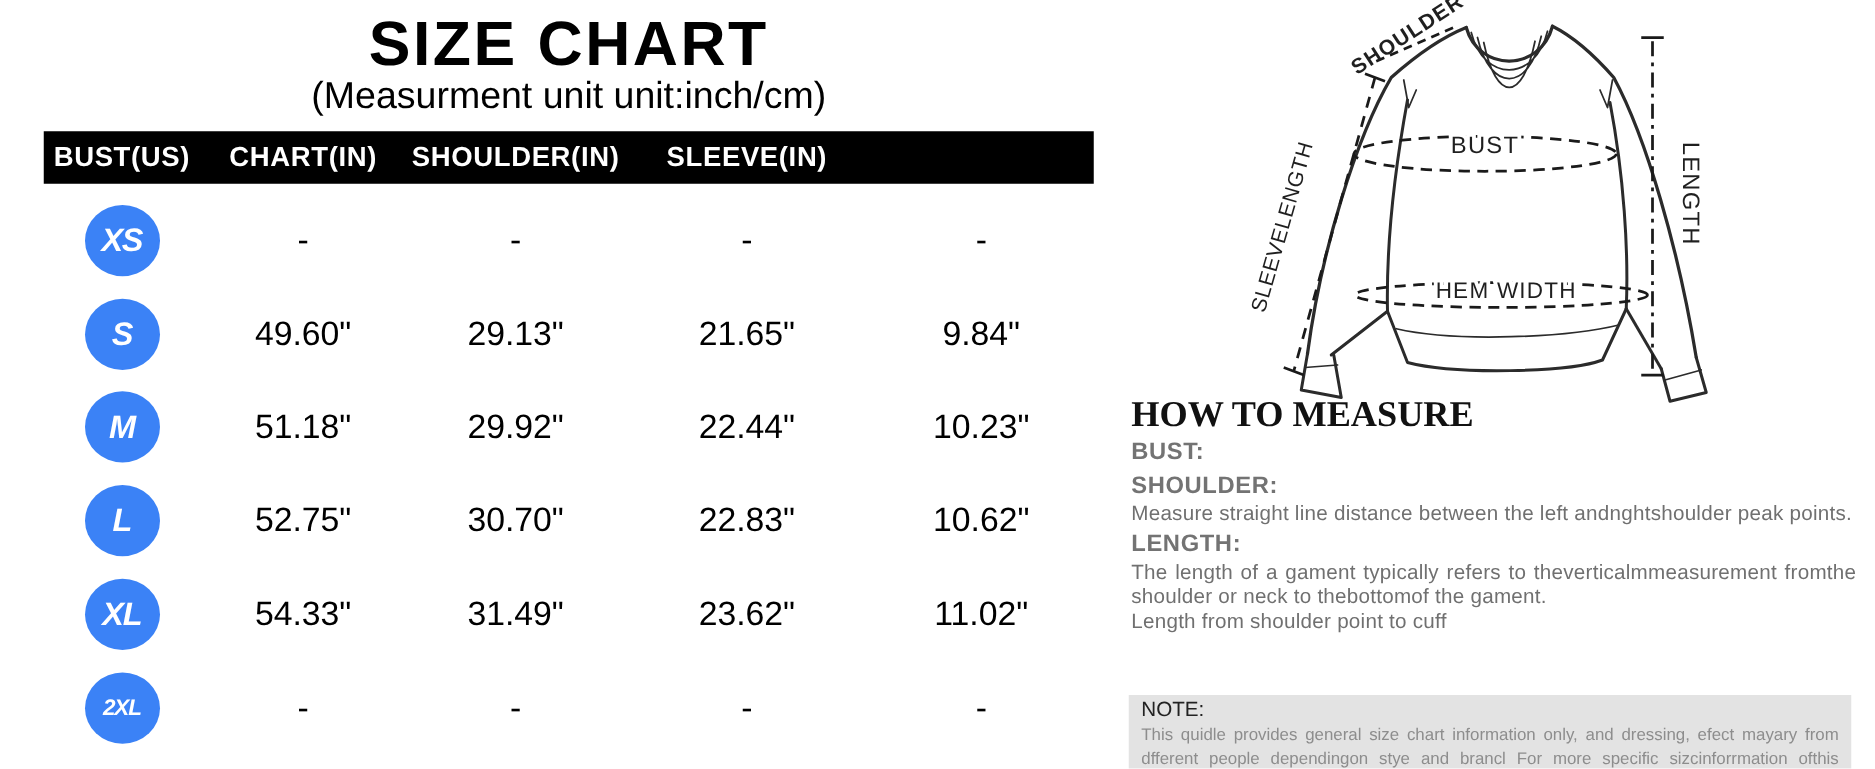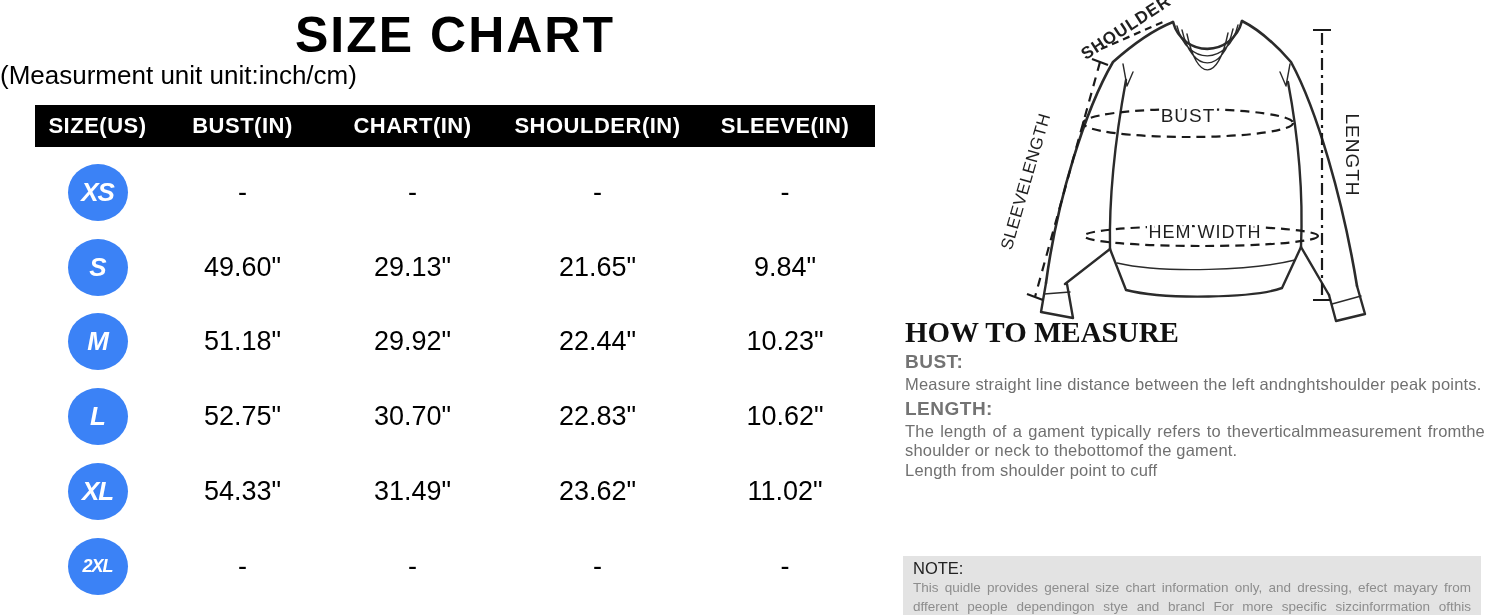--- a/index.html
+++ b/index.html
@@ -1,21 +1,21 @@
 <!DOCTYPE html>
 <html><head>
 <meta charset="utf-8">
 <style>
   html,body{margin:0;padding:0;background:#fff;}
   .canvas{position:relative;width:1500px;height:615px;background:#ffffff;overflow:hidden;
           font-family:"Liberation Sans",sans-serif;color:#000;}
   
   .title{position:absolute;left:0;top:6px;width:910px;text-align:center;
          font-size:50px;font-weight:bold;letter-spacing:2px;}
-  .subtitle{position:absolute;left:0;top:60px;width:910px;text-align:left;font-size:26px;}
+  .subtitle{position:absolute;left:0;top:60px;width:910px;text-align:center;font-size:30px;}
   .thead{position:absolute;left:35px;top:105px;width:840px;height:42px;background:#000;
          display:grid;grid-template-columns:125px 165px 175px 195px 180px;align-items:center;}
   .thead .hcell{color:#fff;font-weight:bold;font-size:22px;text-align:center;letter-spacing:0.5px;}
   .tbody{position:absolute;left:35px;top:155px;width:840px;}
   .trow{display:grid;grid-template-columns:125px 165px 175px 195px 180px;height:74.8px;
         align-items:center;justify-items:center;}
   .tcell{font-size:27px;text-align:center;}
   .badge{width:60px;height:57px;background:#3b82f6;border-radius:50%;display:flex;
          align-items:center;justify-content:center;color:#fff;font-weight:bold;
          font-style:italic;font-size:26px;letter-spacing:-1px;}
@@ -38,22 +38,21 @@
 </style>
 </head>
 <body>
 
 <div class="canvas">
 
   <div class="title">SIZE CHART</div>
   <div class="subtitle">(Measurment unit unit:inch/cm)</div>
 
   <div class="thead" id="thead">
-      <div class="hcell">SIZE(US)</div>
-      <div class="hcell">BUST(IN)</div>
+      <div class="hcell">BUST(US)</div>
       <div class="hcell">CHART(IN)</div>
       <div class="hcell">SHOULDER(IN)</div>
       <div class="hcell">SLEEVE(IN)</div>
     </div>
   <div class="tbody" id="tbody">
       <div class="trow">
         <div class="tcell">
           <span class="badge">XS</span>
         </div>
         <div class="tcell">-</div>
@@ -151,20 +150,21 @@
       <text class="halo" x="300" y="238" font-size="18" text-anchor="middle" letter-spacing="1">HEM WIDTH</text>
       <text x="126" y="183" font-size="17" text-anchor="middle" transform="rotate(-74 126 183)" letter-spacing="0.5">SLEEVELENGTH</text>
       <text x="441" y="155" font-size="19" text-anchor="middle" transform="rotate(90 441 155)" letter-spacing="1">LENGTH</text>
     </svg>
   </div>
 
   <div class="howto">
     <div class="howto-title">HOW TO MEASURE</div>
     <div id="sections">
         <div class="sec-label">BUST:</div>
+        <div class="sec-label">SHOULDER:</div>
         <div class="sec-text">Measure straight line distance between the left andnghtshoulder peak points.</div>
         <div class="sec-label">LENGTH:</div>
         <div class="sec-text">The length of a gament typically refers to theverticalmmeasurement fromthe shoulder or neck to thebottomof the gament.</div>
         <div class="sec-text">Length from shoulder point to cuff</div>
       </div>
   </div>
 
   <div class="note">
     <div class="note-label">NOTE:</div>
     <div class="note-text">This quidle provides general size chart information only, and dressing, efect mayary from dfferent people dependingon stye and brancl For more specific sizcinforrmation ofthis product, please feel free to send us message.</div>

